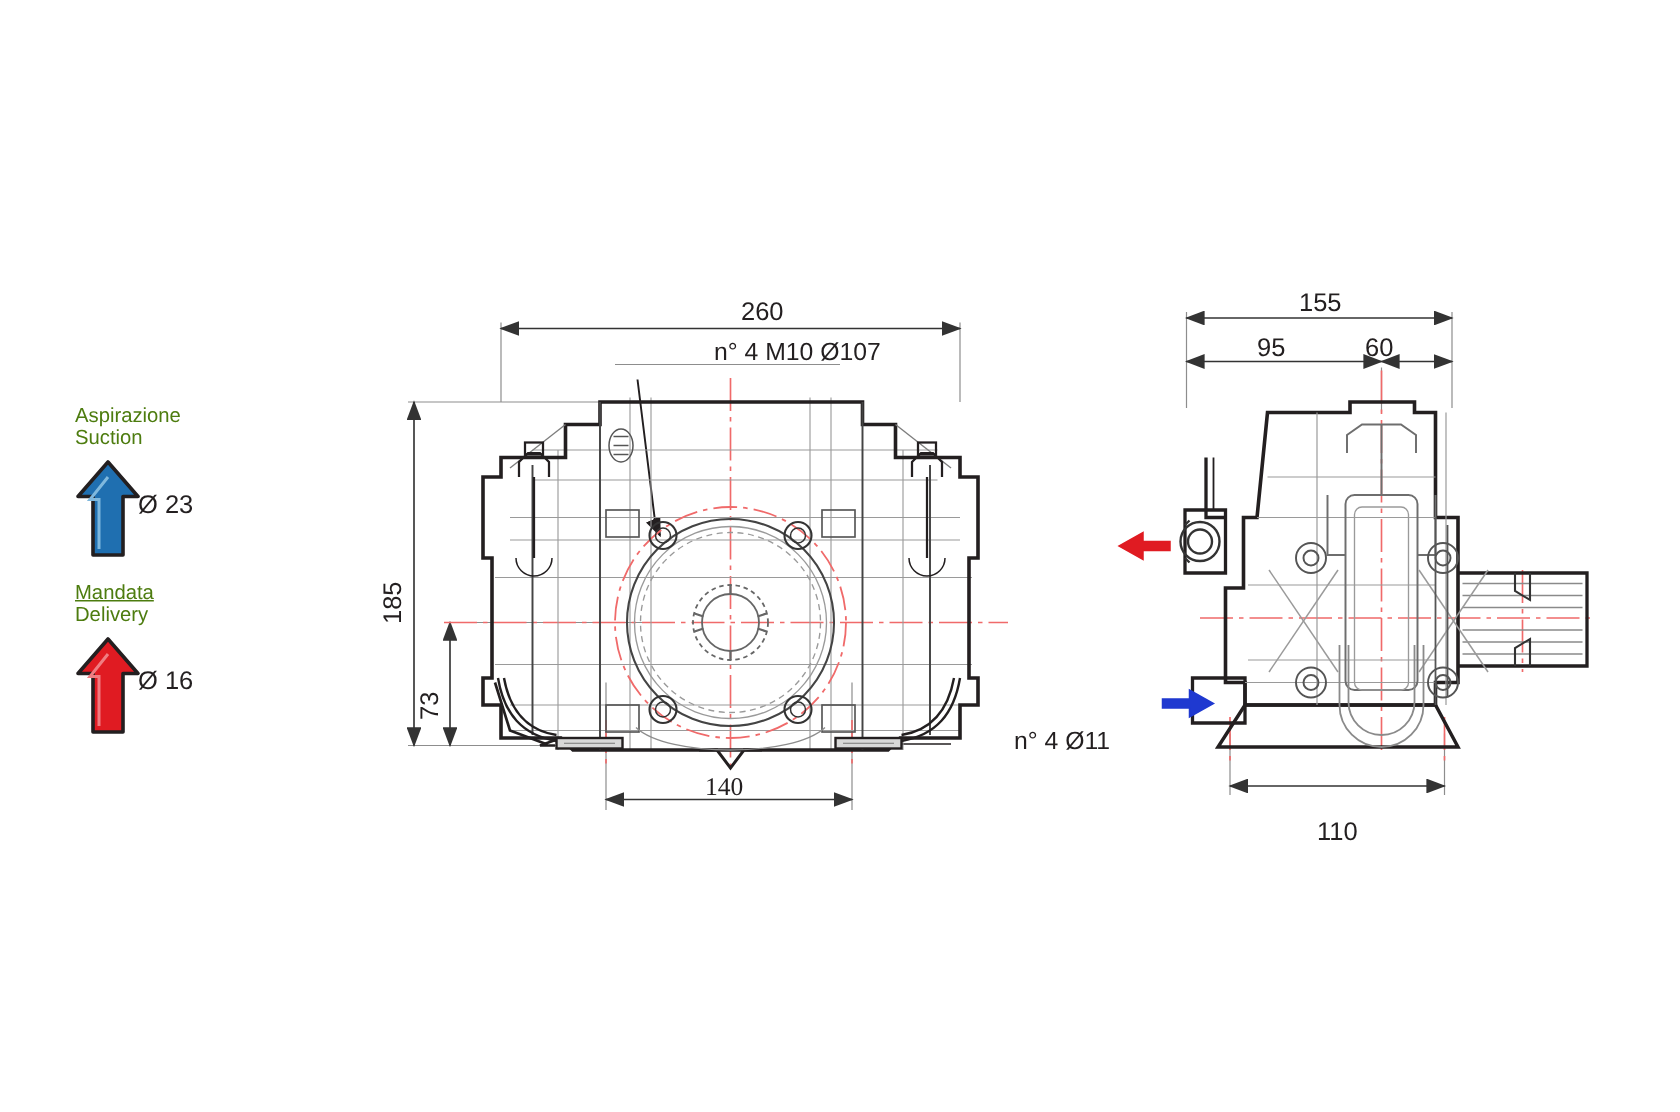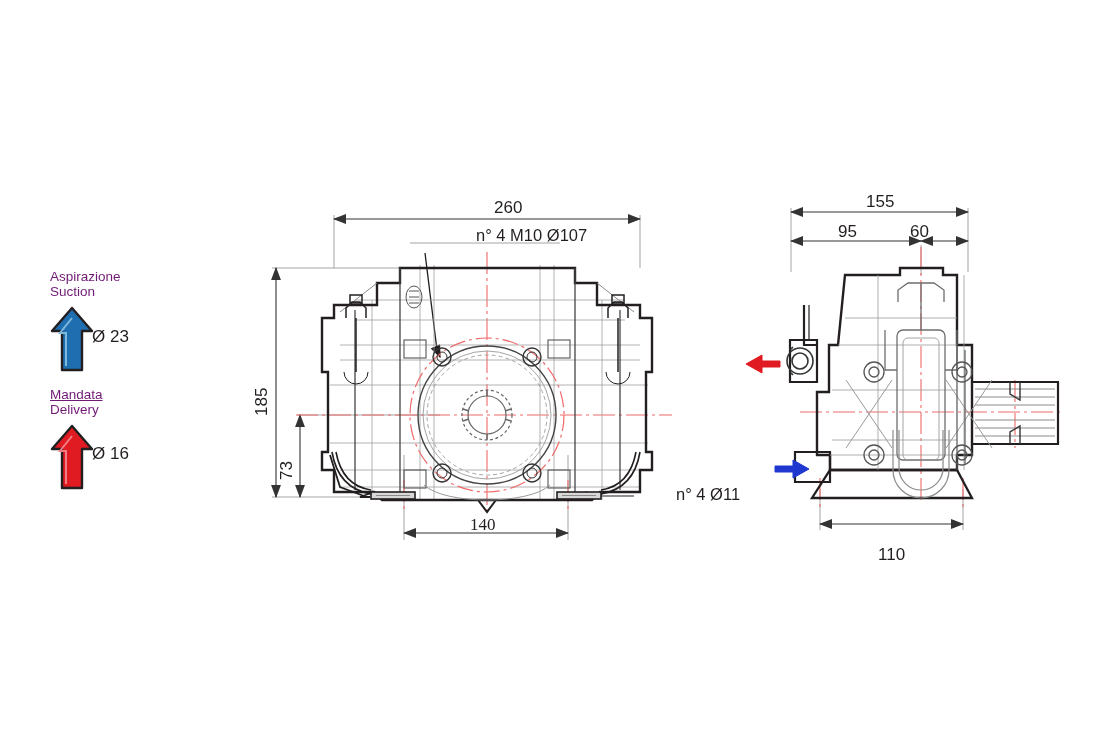--- a/index.html
+++ b/index.html
@@ -1,21 +1,21 @@
 <!DOCTYPE html>
 <html><head>
 <meta charset="utf-8">
 <style>
   html,body{margin:0;padding:0;background:#ffffff;}
   body{width:1120px;height:741px;overflow:hidden;
        font-family:"Liberation Sans","DejaVu Sans",sans-serif;}
   #stage{position:relative;width:1120px;height:741px;background:#ffffff;}
   svg.drw{position:absolute;left:0;top:0;width:1120px;height:741px;}
   .legend{position:absolute;left:0;top:0;width:1120px;height:741px;pointer-events:none;}
-  .lg-txt{position:absolute;font-size:13.5px;color:#701a75;line-height:14.5px;white-space:pre;}
+  .lg-txt{position:absolute;font-size:13.5px;color:#4d7c0f;line-height:14.5px;white-space:pre;}
   .dim-txt{position:absolute;font-size:17px;color:#231f20;white-space:nowrap;}
   .note-txt{position:absolute;font-size:16.5px;color:#231f20;white-space:nowrap;margin-left:46px;}
   .vert{transform-origin:left top;}
 </style>
 </head>
 <body>
 
 <div id="stage">
 
   <svg class="drw" viewBox="0 0 1120 741">

